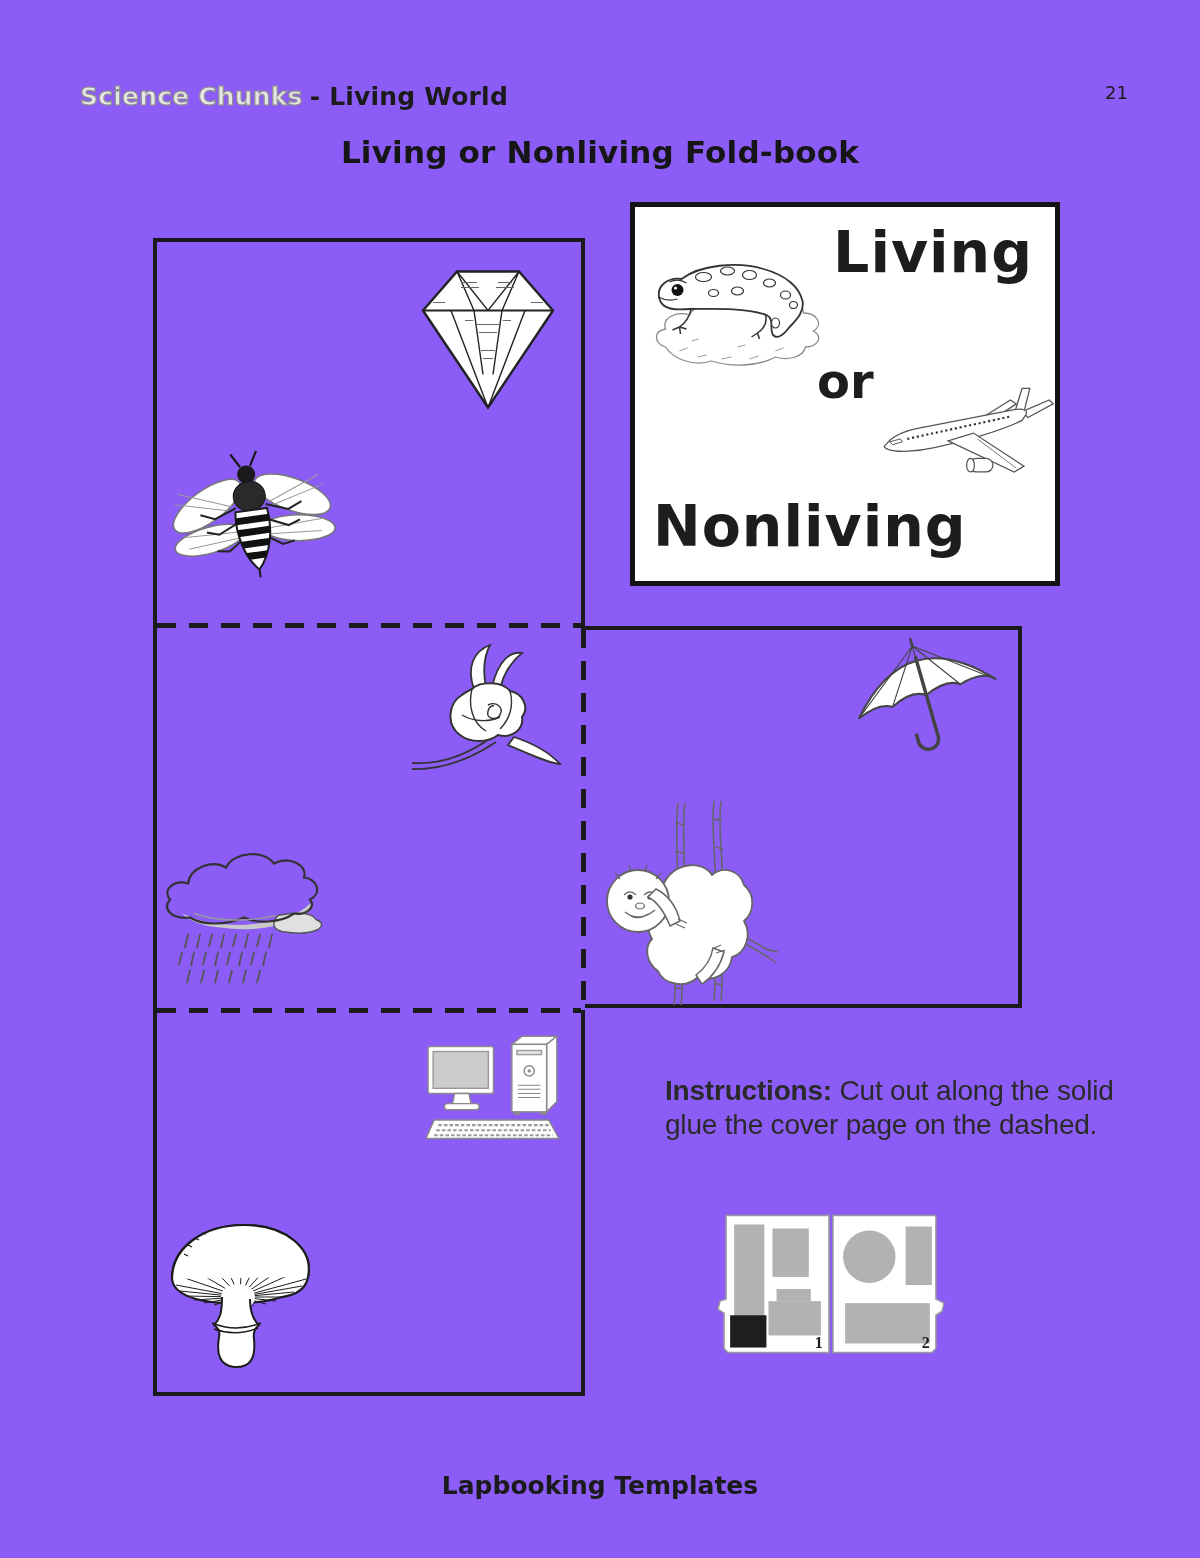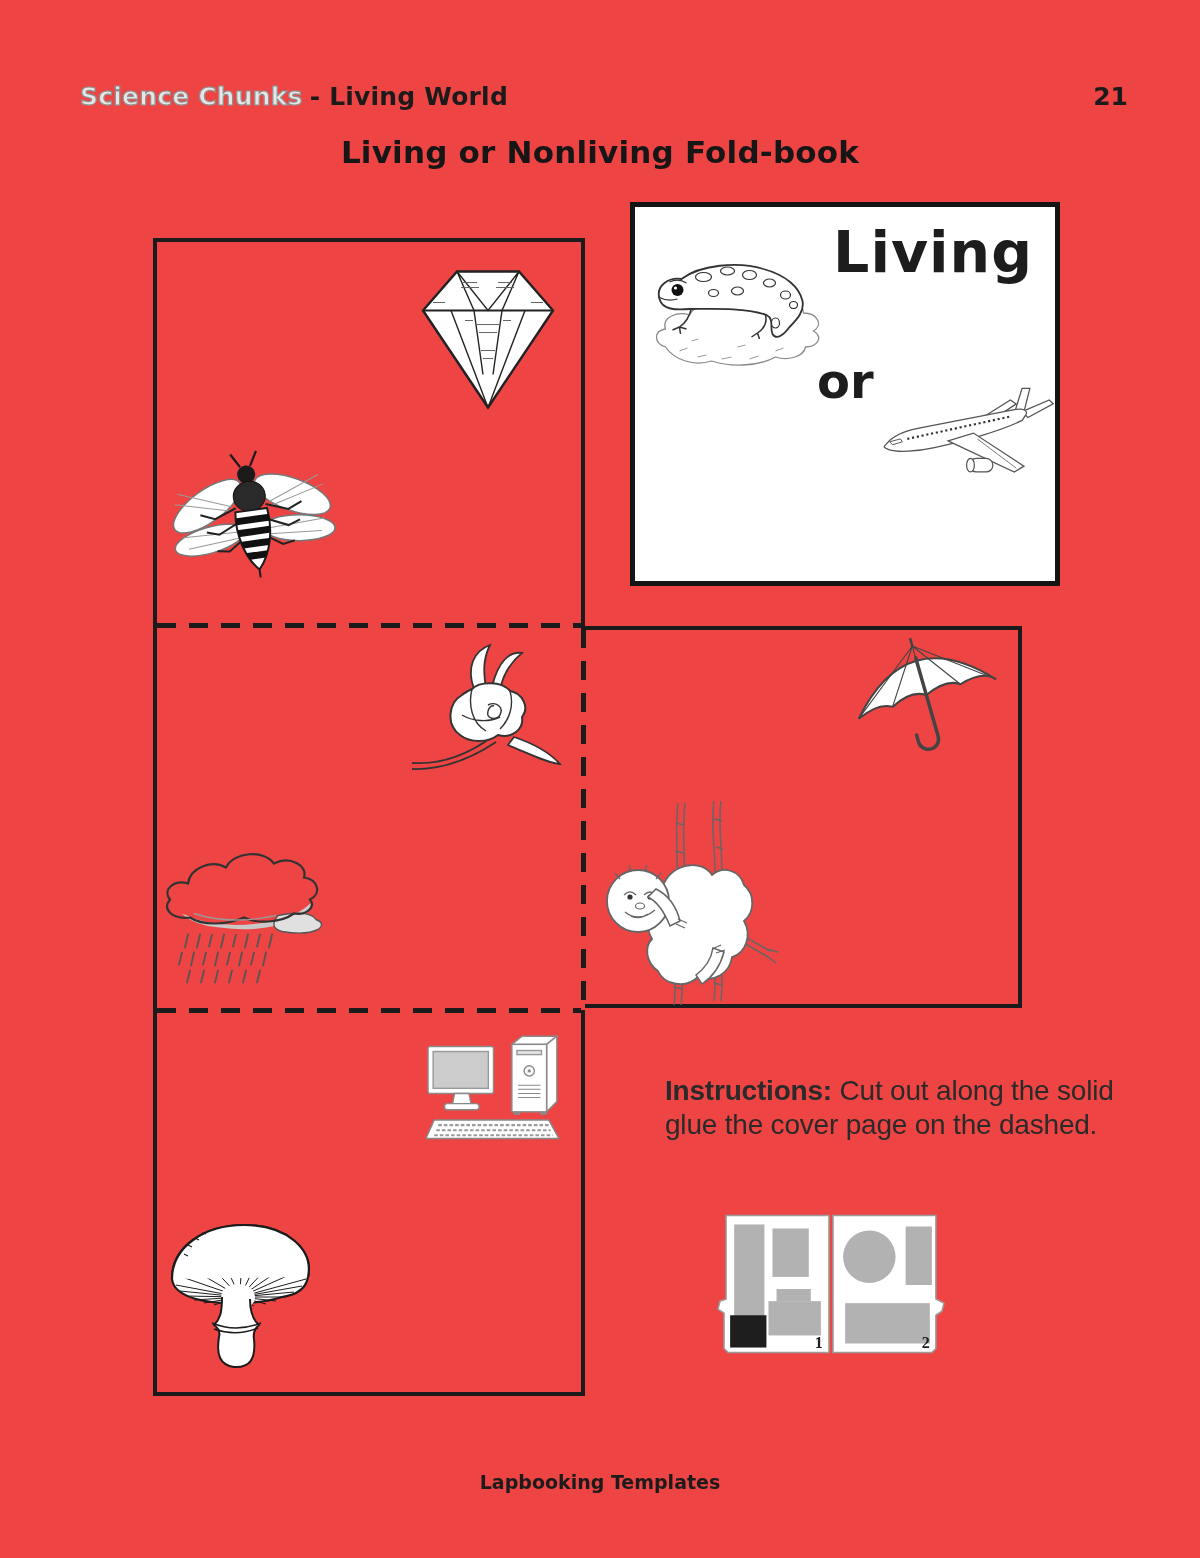--- a/index.html
+++ b/index.html
@@ -1,40 +1,40 @@
 <!DOCTYPE html>
 <html><head>
 <meta charset="utf-8">
 <style>
   html,body{margin:0;padding:0;background:#fff;}
-  .page{position:relative;width:1200px;height:1558px;background:#ef4444;overflow:hidden;
+  .page{position:relative;width:1200px;height:1558px;background:#8b5cf6;overflow:hidden;
         font-family:"DejaVu Sans","Liberation Sans",sans-serif;color:#1b1b1b;}
   .abs{position:absolute;}
   
   .hdr{font-weight:bold;font-size:25px;letter-spacing:.2px;white-space:nowrap;}
   .hdr .outlined{color:#e6e6e6;-webkit-text-stroke:1.2px #8f8f8f;text-shadow:0 0 1px #9a9a9a;}
   .hdr .solid{color:#1b1b1b;margin-left:7px;}
-  .pagenum{font-weight:bold;font-size:25px;color:#1b1b1b;}
+  .pagenum{font-weight:normal;font-size:18px;color:#1b1b1b;}
   .title{width:100%;text-align:center;font-weight:bold;font-size:31px;color:#161616;letter-spacing:.2px;margin-top:16px;}
   
   .h-line{position:absolute;height:4px;background:#1b1b1b;}
   .v-line{position:absolute;width:4px;background:#1b1b1b;}
   .h-dash{position:absolute;height:5px;background:repeating-linear-gradient(90deg,#1b1b1b 0 19px,transparent 19px 32px);}
   .v-dash{position:absolute;width:5px;background:repeating-linear-gradient(180deg,#1b1b1b 0 19px,transparent 19px 32px);}
   
   .cover{position:absolute;left:630px;top:202px;width:420px;height:374px;border:5px solid #141414;background:#fff;}
   .cover .w1{position:absolute;right:22px;top:12px;font-weight:bold;font-size:57px;color:#1d1d1d;letter-spacing:1px;margin-left:45px;}
   .cover .w2{position:absolute;left:182px;top:146px;font-weight:bold;font-size:48px;color:#1d1d1d;}
   .cover .w3{position:absolute;left:18px;top:286px;font-weight:bold;font-size:57px;color:#1d1d1d;letter-spacing:1px;}
   
   .instr{position:absolute;left:665px;top:1074px;font-family:Liberation Sans, sans-serif;
          font-size:28px;line-height:34px;color:#2a2a2a;letter-spacing:-.2px;white-space:nowrap;}
   .instr b{font-weight:bold;}
   
-  .footer{position:absolute;left:0;top:1471px;width:100%;text-align:center;font-weight:bold;font-size:19px;color:#1b1b1b;}
+  .footer{position:absolute;left:0;top:1471px;width:100%;text-align:center;font-weight:bold;font-size:25px;color:#1b1b1b;}
   svg{display:block;}
 </style>
 </head>
 <body>
 
 <div class="page">
 
   <div class="abs hdr" style="left:80px;top:82px;">
     <span class="outlined">Science Chunks</span><span class="solid">- Living World</span>
   </div>
@@ -49,20 +49,21 @@
   <div class="h-dash" style="left:157px;top:1008px;width:424px;"></div>
   <div class="v-line" style="left:581px;top:1010px;height:386px;"></div>
   <div class="h-line" style="left:153px;top:1392px;width:432px;"></div>
   <div class="h-line" style="left:585px;top:626px;width:437px;"></div>
   <div class="v-line" style="left:1018px;top:626px;height:382px;"></div>
   <div class="h-line" style="left:585px;top:1004px;width:437px;"></div>
 
   <div class="cover">
     <span class="w1">Living</span>
     <span class="w2">or</span>
+    <span class="w3">Nonliving</span>
 
     <div class="abs" style="left:8px;top:28px;">
       <svg width="195" height="150" viewBox="0 0 190 150" fill="none">
         <path d="M20 112 C8 108 8 96 20 94 C16 82 32 76 44 80 C50 68 70 64 82 70 C94 60 116 60 128 68 C142 62 158 68 158 78 C172 78 178 90 168 96 C178 102 172 112 160 112 C158 122 142 126 130 122 C112 132 84 132 66 126 C48 132 28 124 20 112 Z" fill="#fff" stroke="#8a8a8a" stroke-width="1.3"></path>
         <path d="M34 116 l8 -3 M52 122 l9 -2 M76 124 l10 -2 M104 124 l9 -3 M130 116 l8 -3 M46 106 l7 -2 M92 112 l8 -2" stroke="#9a9a9a" stroke-width="1"></path>
         <path d="M14 64 C10 50 24 42 36 44 C54 30 92 26 118 34 C140 40 154 52 157 66 C159 76 152 84 144 92 C139 99 131 106 127 99 C124 93 129 84 121 80 C99 72 62 74 44 74 C30 75 17 75 14 64 Z" fill="#fff" stroke="#333" stroke-width="1.8"></path>
         <circle cx="32" cy="55" r="6" fill="#111"></circle>
         <circle cx="30" cy="53" r="1.6" fill="#fff"></circle>
         <path d="M24 47 Q33 43 41 48 M13 62 Q22 67 32 64" stroke="#333" stroke-width="1.2"></path>
         <path d="M46 73 C44 82 40 88 34 92 M34 92 l-7 3 M34 92 l1 7 M34 92 l7 2 M120 80 C122 88 118 94 112 98 M112 98 l-6 4 M112 98 l2 6" stroke="#333" stroke-width="1.5"></path>

